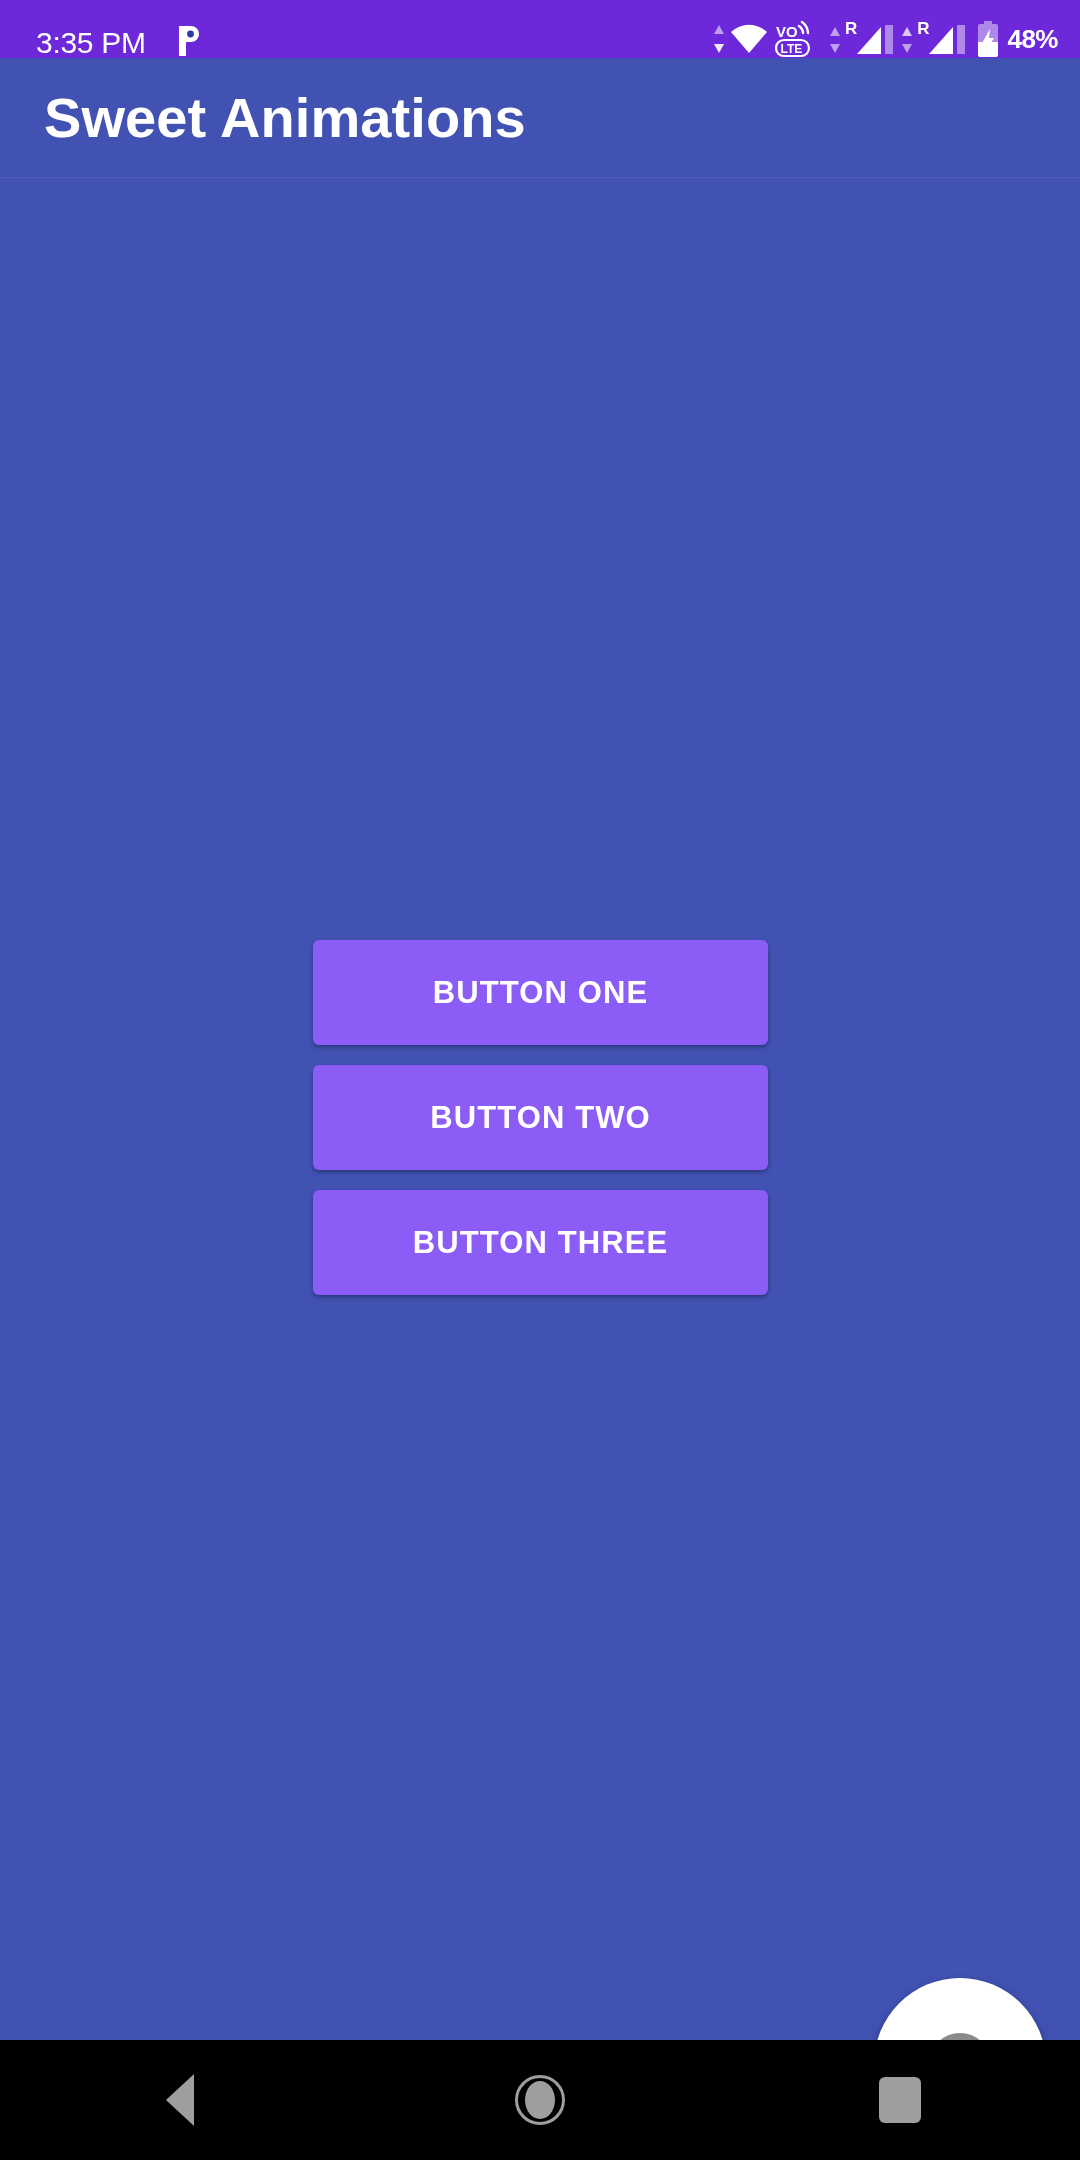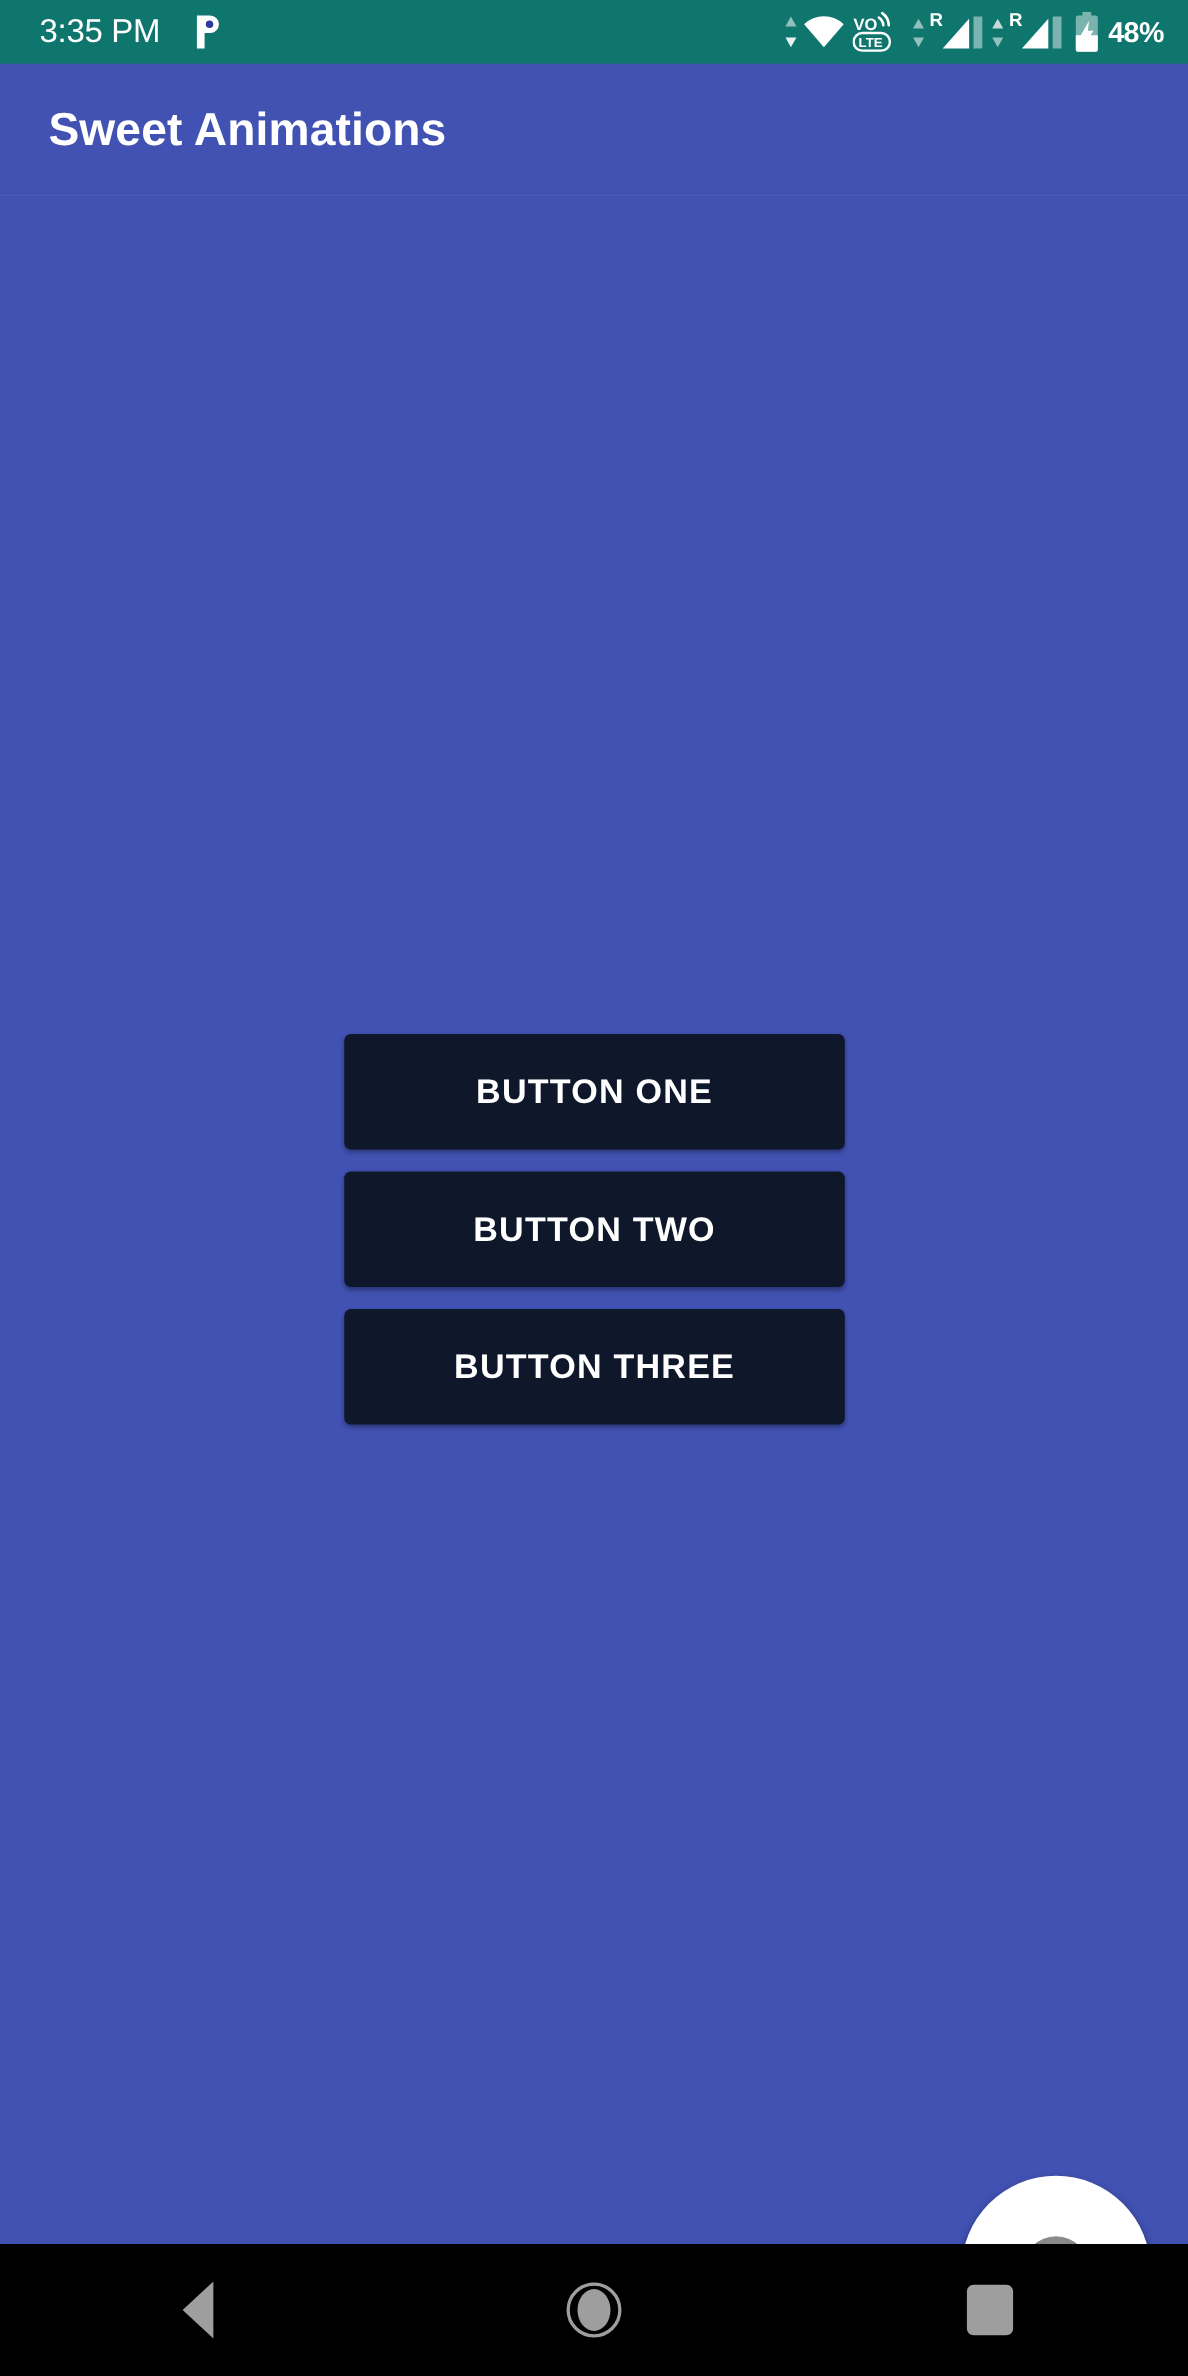--- a/index.html
+++ b/index.html
@@ -7,22 +7,22 @@
   body {
     font-family: "Liberation Sans", sans-serif;
     background:#4152b3;
     overflow:hidden;
     position:relative;
   }
 
   
   .status-bar{
     position:absolute; top:0; left:0; width:1080px; height:58px;
-    background:#0f766e;
-    display:flex; align-items:center;
+    background:#6d28d9;
+    display:flex; align-items:flex-end;
     padding:0 22px 0 36px;
     color:#fff;
   }
   .status-time{
     font-size:30px; font-weight:400; letter-spacing:-0.3px;
     line-height:1; white-space:nowrap;
   }
   .status-left-icons{ display:flex; align-items:center; margin-left:28px; }
   .status-spacer{ flex:1; }
   .status-right{ display:flex; align-items:center; gap:0px; }
@@ -46,35 +46,35 @@
 
   
   .app-bar{
     position:absolute; top:58px; left:0; width:1080px; height:120px;
     background:#4152b3;
     display:flex; align-items:center;
     padding-left:44px;
     border-bottom:1px solid rgba(255,255,255,0.07);
   }
   .app-title{
-    color:#ffffff; font-size:42px; font-weight:700;
+    color:#ffffff; font-size:56px; font-weight:700;
     letter-spacing:0.1px; line-height:1;
   }
 
   
   .content{
     position:absolute; top:179px; left:0; width:1080px; height:1861px;
     background:#4152b3;
   }
   .button-stack{
     position:absolute; left:313px; top:761px; width:455px;
   }
   .anim-button{
     display:block; width:455px; height:105px;
-    background:#0f172a;
+    background:#8b5cf6;
     border:none; border-radius:6px;
     color:#ffffff;
     font-family:"Liberation Sans", sans-serif;
     font-size:31px; font-weight:700; letter-spacing:1.1px;
     text-align:center;
     box-shadow:0 3px 5px rgba(0,0,0,0.22), 0 1px 3px rgba(0,0,0,0.16);
     cursor:pointer;
     line-height:105px;
     padding:0;
   }

